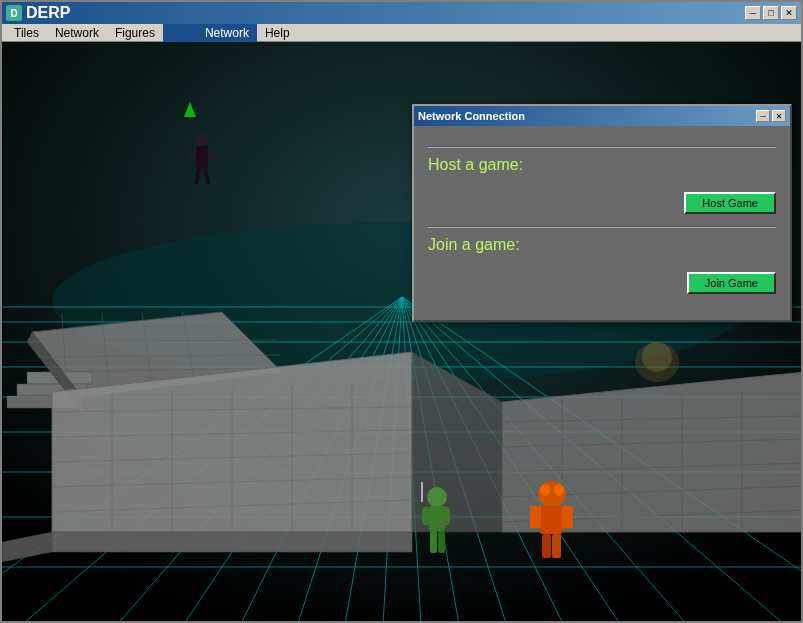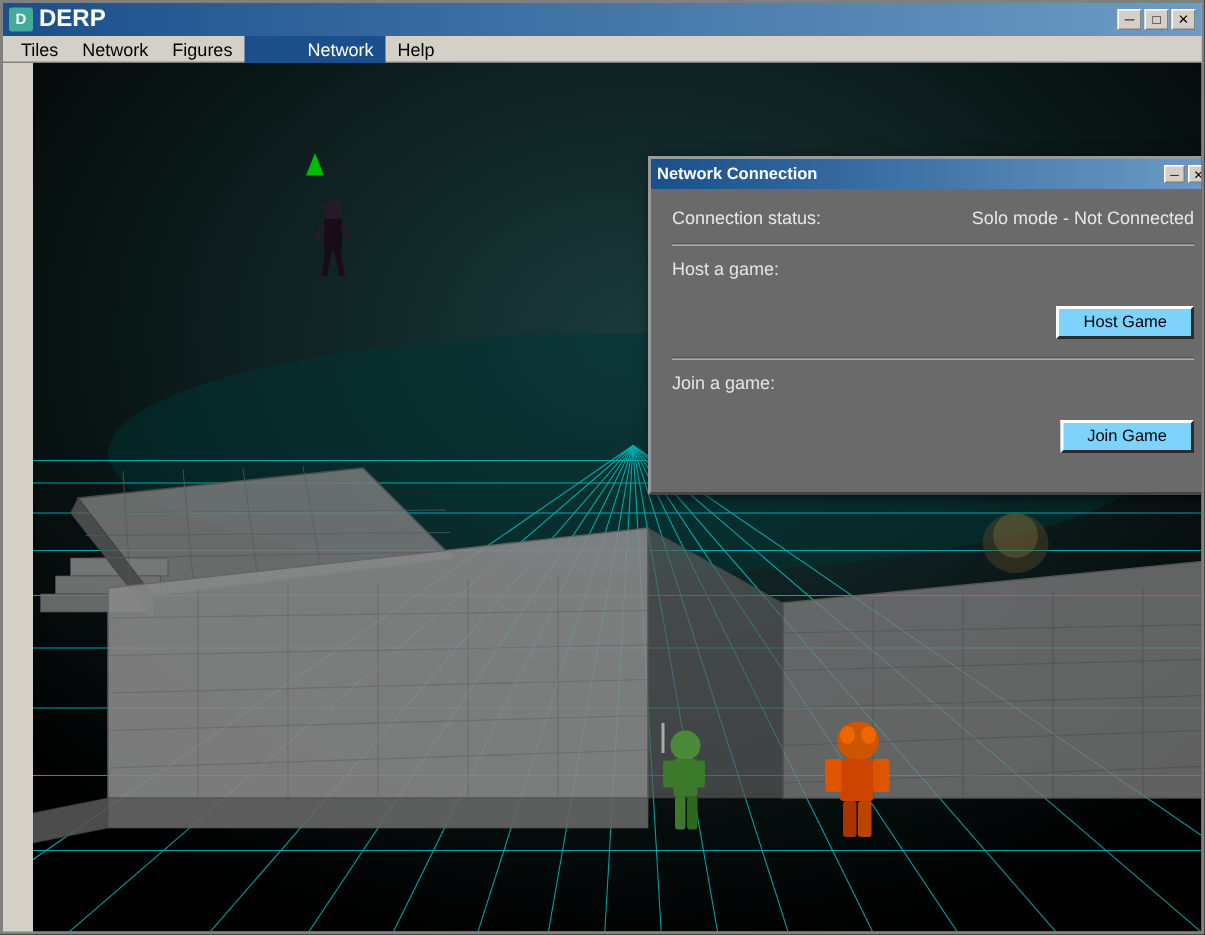--- a/index.html
+++ b/index.html
@@ -99,21 +99,20 @@
       background: #1a4f8b;
       color: white;
       padding-left: 42px;
     }
 
     
     .main-content {
       flex: 1;
       position: relative;
       overflow: hidden;
-      padding-left: 20px;
     }
 
     
     .game-viewport {
       width: 100%;
       height: 100%;
       background: #000;
       position: relative;
       overflow: hidden;
     }
@@ -189,33 +188,33 @@
     }
 
     .dialog-value {
       color: #e8e8e8;
       font-size: 12px;
       flex: 1;
       text-align: right;
     }
 
     .dialog-section-label {
-      color: #e5e5e5;
-      font-size: 12px;
+      color: #bef264;
+      font-size: 16px;
       margin-bottom: 8px;
     }
 
     .dialog-button-row {
       display: flex;
       justify-content: flex-end;
       margin-bottom: 12px;
     }
 
     .win-button {
-      background: #7dd3fc;
+      background: #22c55e;
       border: 2px outset #fff;
       border-right-color: #808080;
       border-bottom-color: #808080;
       padding: 3px 16px;
       font-size: 11px;
       cursor: pointer;
       color: #000;
       margin-left: 44px;
     }
 
@@ -411,24 +410,20 @@
         <div class="dialog-title-bar">
           <span class="dialog-title-text">Network Connection</span>
           <div class="dialog-title-buttons">
             <div class="dialog-btn">─</div>
             <div class="dialog-btn">✕</div>
           </div>
         </div>
 
         <div class="dialog-content">
 
-          <div class="dialog-row">
-            <span class="dialog-label">Connection status:</span>
-            <span class="dialog-value">Solo mode - Not Connected</span>
-          </div>
 
           <div class="separator"></div>
 
           <div class="dialog-row">
             <span class="dialog-section-label">Host a game:</span>
           </div>
           <div class="dialog-button-row">
             <button class="win-button">Host Game</button>
           </div>
 

